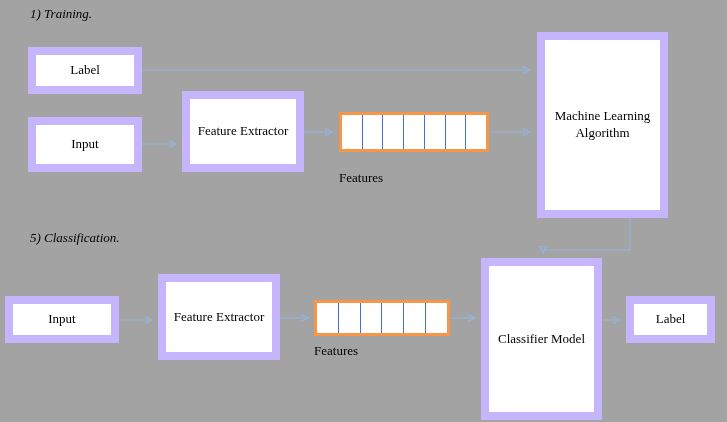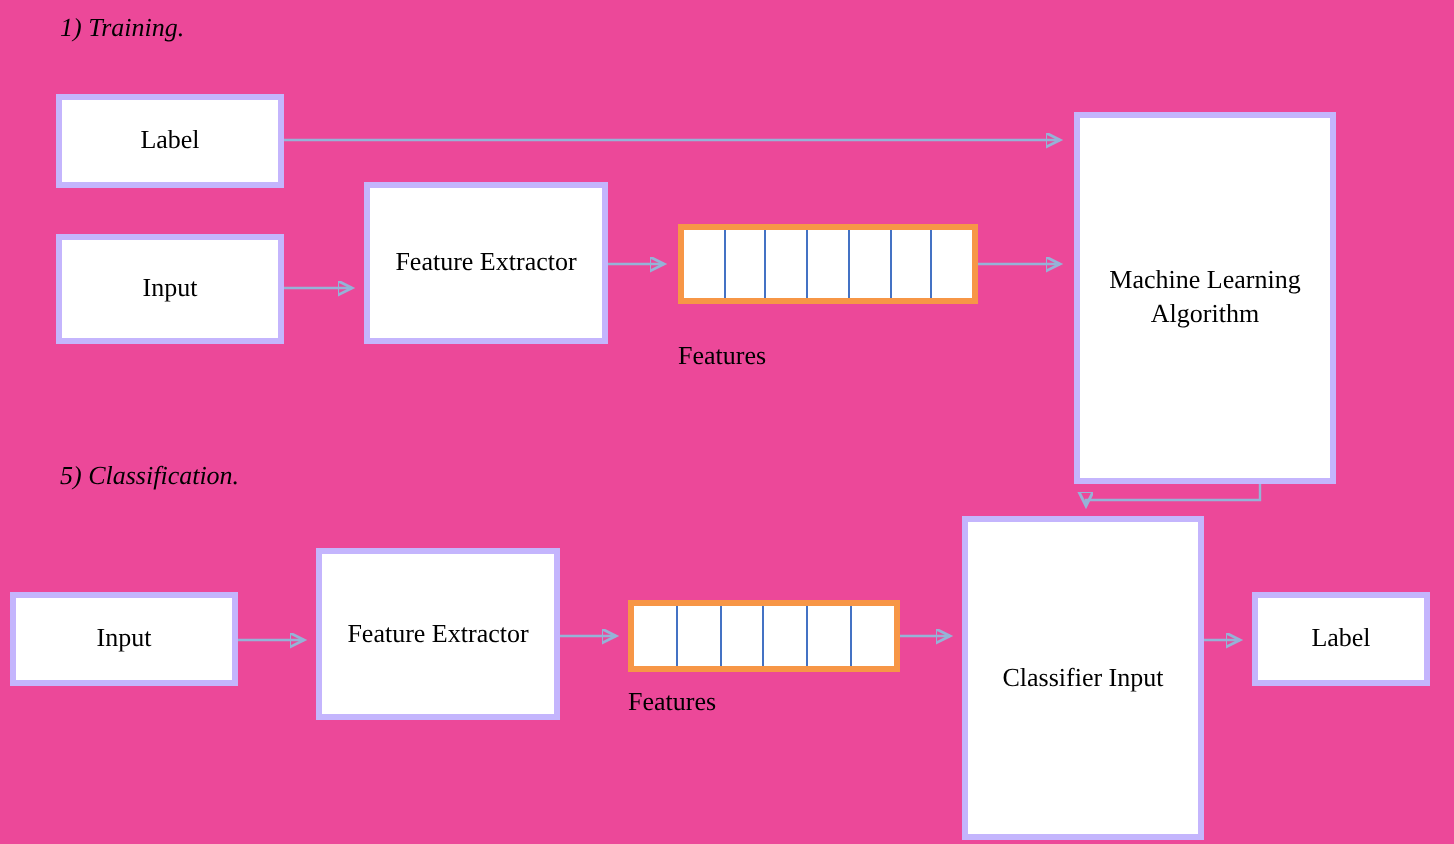--- a/index.html
+++ b/index.html
@@ -1,31 +1,31 @@
 <!DOCTYPE html>
 <html><head>
 <meta charset="utf-8">
 <style>
   html,body{margin:0;padding:0;background:#fff;}
   #canvas{
     position:relative;
     width:727px;height:422px;
-    background:#ec4899;
+    background:#a3a3a3;
     font-family:"Liberation Serif", serif;
     color:#000;
     overflow:hidden;
   }
   .heading{
     position:absolute;
     font-style:italic;
     font-size:13px;
   }
   .box{
     position:absolute;
-    border:3px solid #c4b5fd;
+    border:8px solid #c4b5fd;
     background:#fff;
     display:flex;
     align-items:center;
     justify-content:center;
     text-align:center;
     font-size:13px;
     line-height:1.3;
     box-sizing:border-box;
     padding:2px 6px;
   }
@@ -109,21 +109,21 @@
     <div class="cell"></div>
     <div class="cell"></div>
     <div class="cell"></div>
     <div class="cell"></div>
     <div class="cell"></div>
     <div class="cell"></div>
   </div>
 
   <div class="caption" style="left:339px;top:170px;width:150px;">Features</div>
 
-  <div class="box" style="left:537px;top:32px;width:131px;height:186px;margin-top:24px;">
+  <div class="box" style="left:537px;top:32px;width:131px;height:186px;">
     <span>Machine Learning Algorithm</span>
   </div>
 
   <div class="heading" style="left:30px;top:230px;">5)  Classification.</div>
 
   <div class="box" style="left:5px;top:296px;width:114px;height:47px;">
     <span>Input</span>
   </div>
 
   <div class="box" style="left:158px;top:274px;width:122px;height:86px;">
@@ -135,20 +135,20 @@
     <div class="cell"></div>
     <div class="cell"></div>
     <div class="cell"></div>
     <div class="cell"></div>
     <div class="cell"></div>
   </div>
 
   <div class="caption" style="left:314px;top:343px;width:136px;">Features</div>
 
   <div class="box" style="left:481px;top:258px;width:121px;height:162px;">
-    <span>Classifier Input</span>
+    <span>Classifier Model</span>
   </div>
 
   <div class="box" style="left:626px;top:296px;width:89px;height:47px;">
     <span>Label</span>
   </div>
 
 </div>
 
 </body></html>

